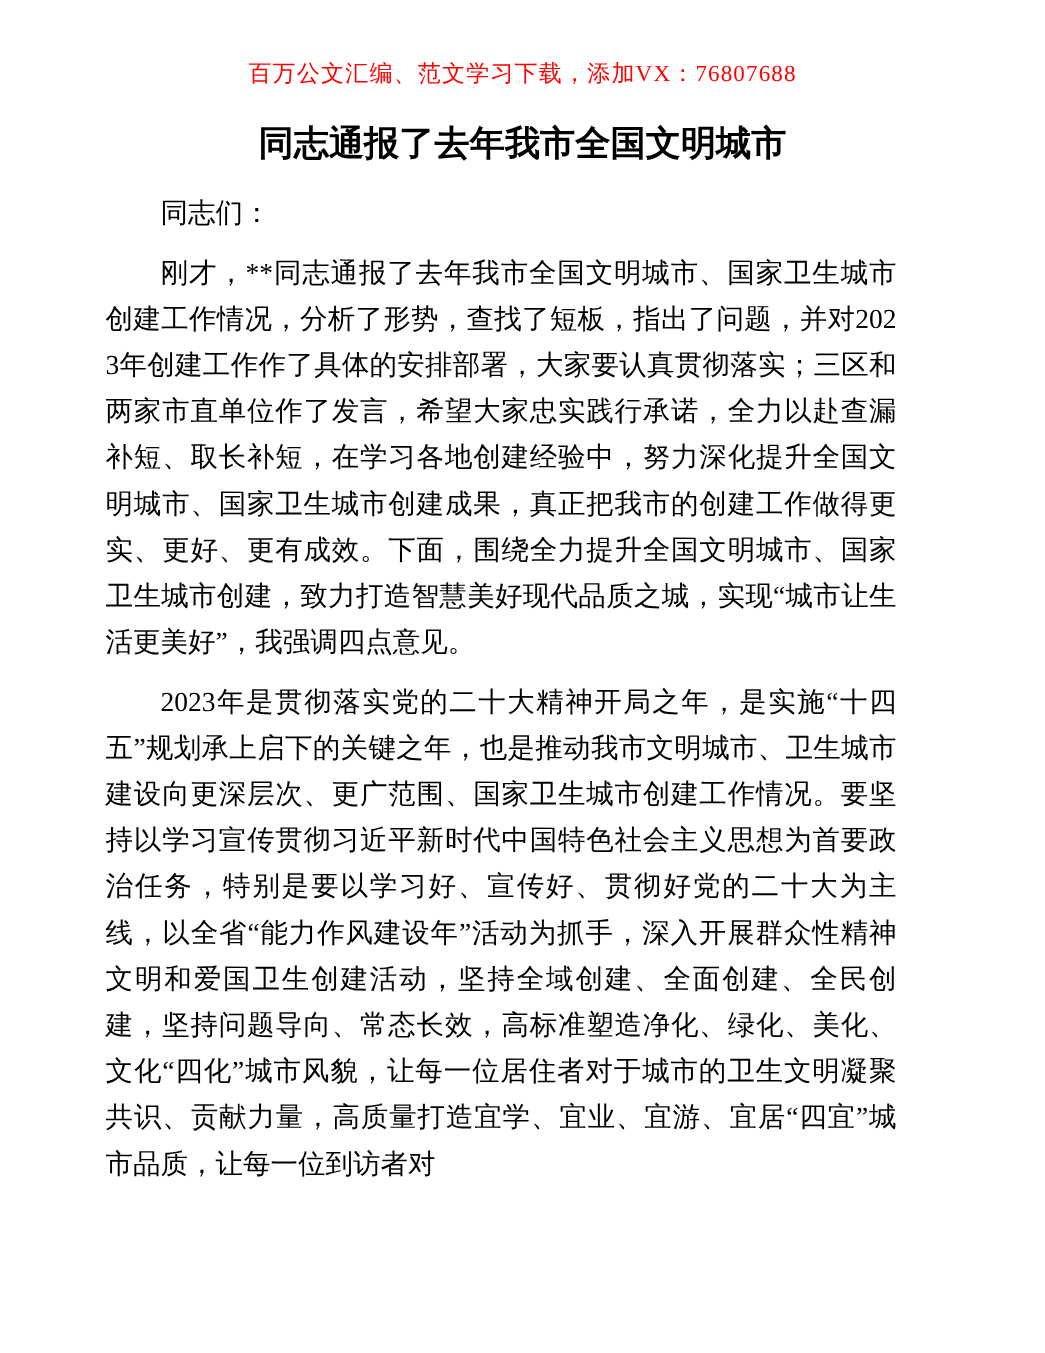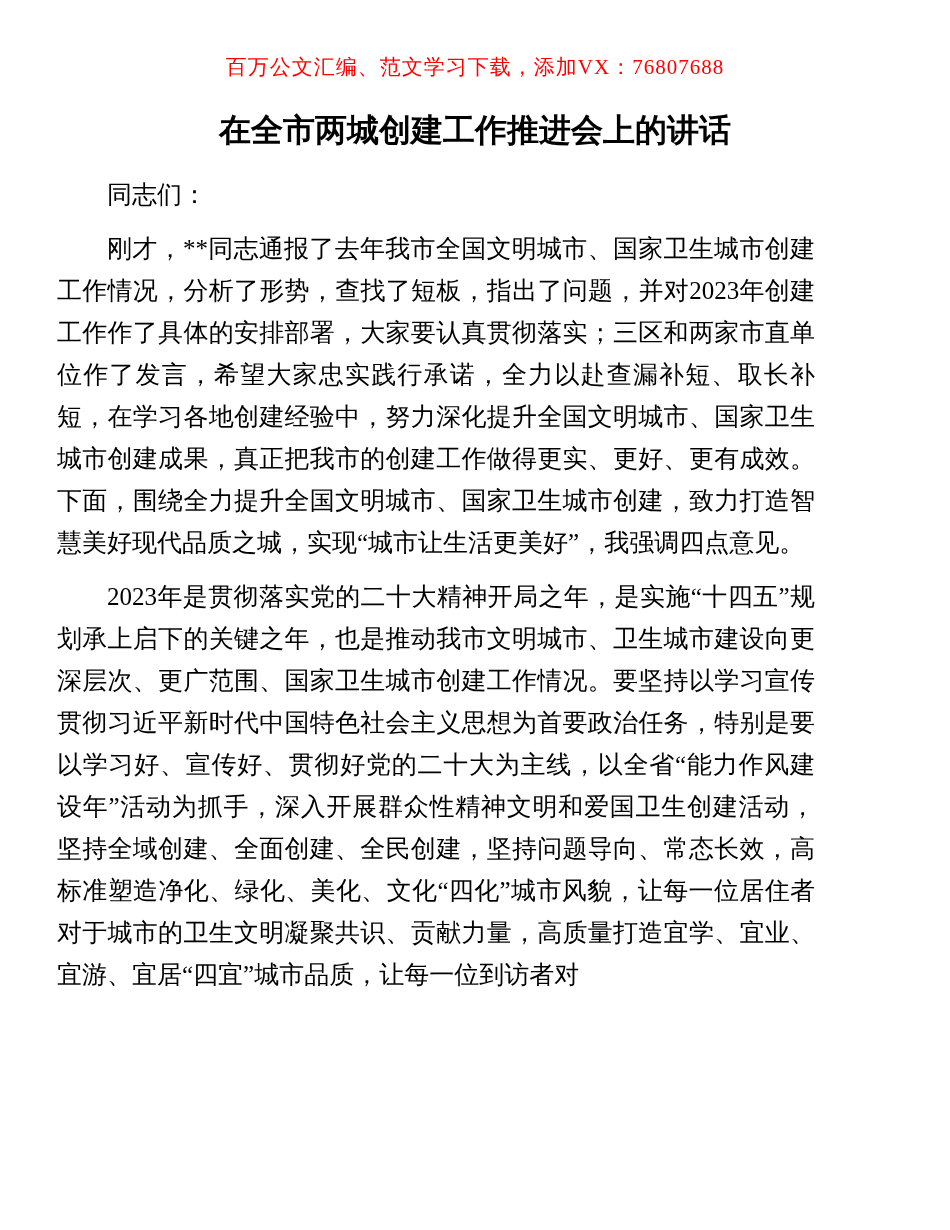--- a/index.html
+++ b/index.html
@@ -27,41 +27,41 @@
   .doc-title {
     margin: 30px 0 0 0;
     font-size: 32px;
     line-height: 40px;
     font-weight: bold;
     text-align: center;
     color: #000000;
   }
   .doc-body {
     margin-top: 24px;
-    padding: 0 135px 0 57px;
+    padding: 0 135px 0 96px;
   }
   .doc-body p {
     margin: 0 0 12px 0;
     font-size: 25px;
     line-height: 42px;
     text-align: justify;
     text-justify: inter-ideograph;
     text-indent: 2em;
     word-break: break-all;
     color: #000000;
   }
 </style>
 </head>
 <body>
 
 <div class="page">
 
   <div class="promo" style="color: rgb(254, 0, 0);">百万公文汇编、范文学习下载，添加VX：76807688</div>
 
-  <h1 class="doc-title">在全市两城创建工作推进会上的讲话</h1>
+  <h1 class="doc-title">同志通报了去年我市全国文明城市</h1>
 
   <div class="doc-body">
 
   <p>同志们：</p>
       <p>刚才，**同志通报了去年我市全国文明城市、国家卫生城市创建工作情况，分析了形势，查找了短板，指出了问题，并对2023年创建工作作了具体的安排部署，大家要认真贯彻落实；三区和两家市直单位作了发言，希望大家忠实践行承诺，全力以赴查漏补短、取长补短，在学习各地创建经验中，努力深化提升全国文明城市、国家卫生城市创建成果，真正把我市的创建工作做得更实、更好、更有成效。下面，围绕全力提升全国文明城市、国家卫生城市创建，致力打造智慧美好现代品质之城，实现“城市让生活更美好”，我强调四点意见。</p>
       <p>2023年是贯彻落实党的二十大精神开局之年，是实施“十四五”规划承上启下的关键之年，也是推动我市文明城市、卫生城市建设向更深层次、更广范围、国家卫生城市创建工作情况。要坚持以学习宣传贯彻习近平新时代中国特色社会主义思想为首要政治任务，特别是要以学习好、宣传好、贯彻好党的二十大为主线，以全省“能力作风建设年”活动为抓手，深入开展群众性精神文明和爱国卫生创建活动，坚持全域创建、全面创建、全民创建，坚持问题导向、常态长效，高标准塑造净化、绿化、美化、文化“四化”城市风貌，让每一位居住者对于城市的卫生文明凝聚共识、贡献力量，高质量打造宜学、宜业、宜游、宜居“四宜”城市品质，让每一位到访者对</p>
     </div>
 
 </div>
 

